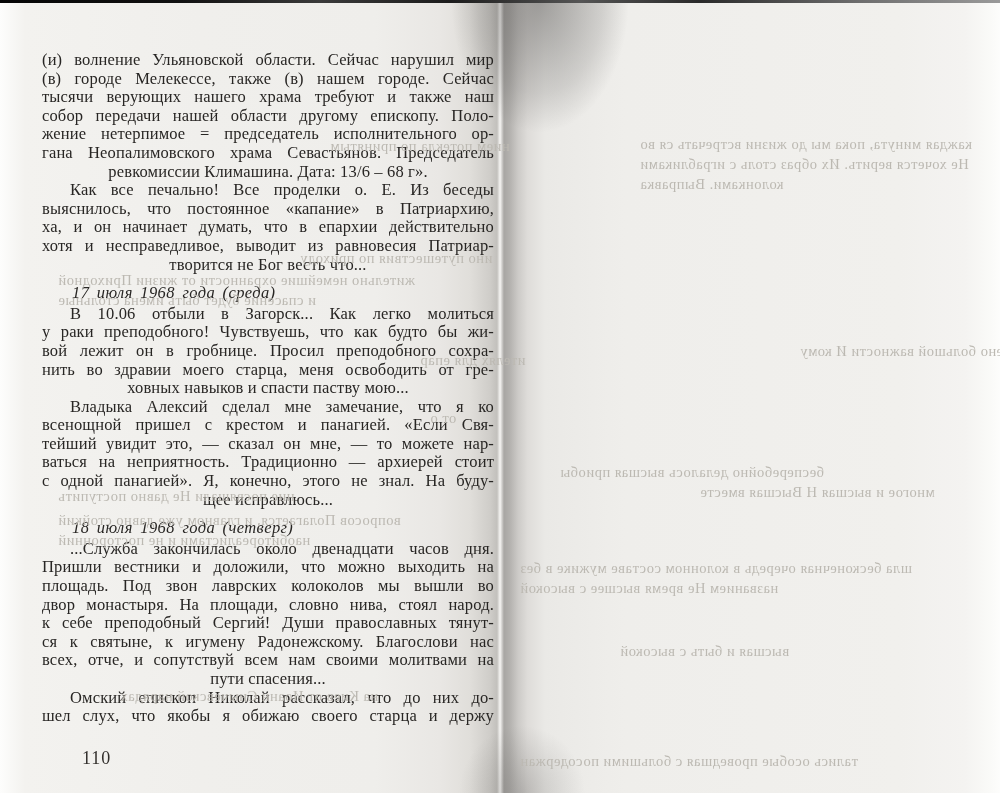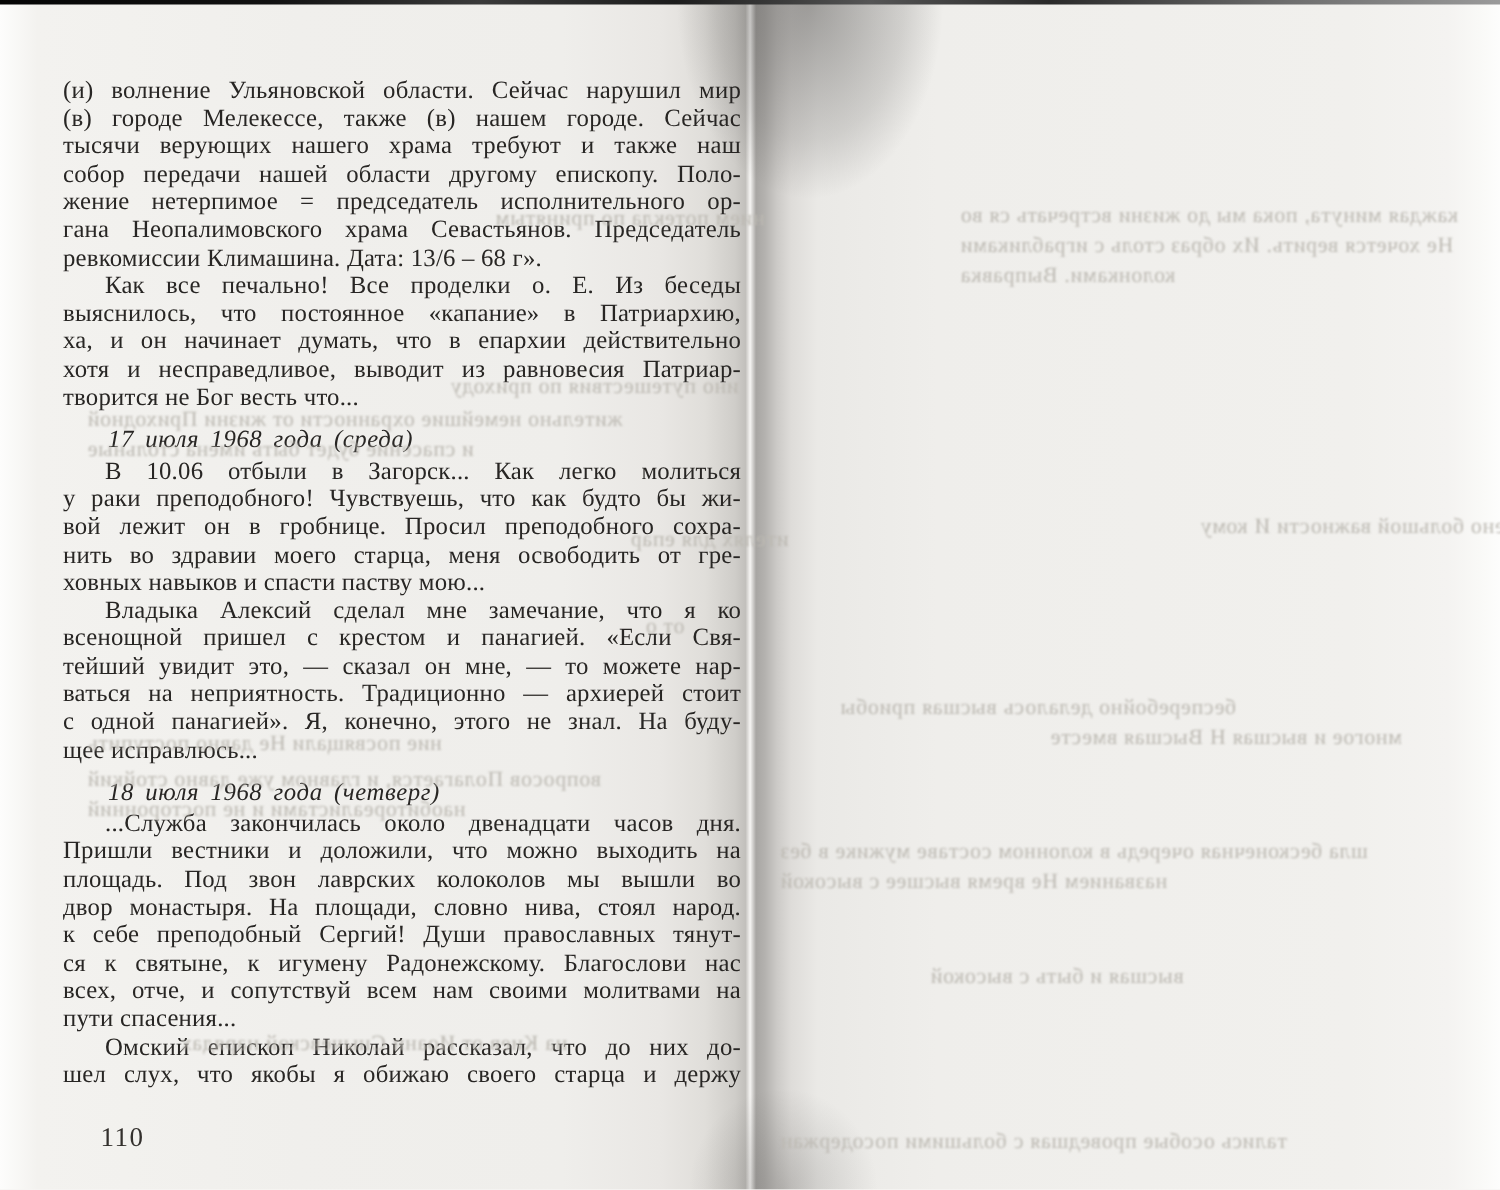--- a/index.html
+++ b/index.html
@@ -28,35 +28,35 @@
   }
   .top-edge{
     position:absolute;left:0;top:0;width:1000px;height:3px;
     background:linear-gradient(90deg,#050505 0%,#111 18%,#3a3a3a 32%,#1c1c1c 45%,#555 58%,#2a2a2a 70%,#6e6e6e 86%,#9a9a9a 100%);
   }
   .text-column{position:absolute;color:#282624;}
   .col-left{left:42px;top:51px;width:452px;}
   .line{
     height:18.6px;line-height:18.6px;font-size:16.5px;
     white-space:nowrap;letter-spacing:.15px;
-    text-align:left;
+    text-align:center;
   }
   .line.j{
     white-space:normal;text-align:justify;text-align-last:justify;
     word-spacing:.5px;
   }
   .line.ind{text-indent:28px;}
   .heading{
     height:18.6px;line-height:18.6px;font-size:16.5px;font-style:italic;
     margin-top:10px;margin-bottom:2px;text-indent:30px;letter-spacing:.4px;word-spacing:3px;
   }
   .page-number{
     position:absolute;font-size:18px;color:#33302d;letter-spacing:1px;
   }
-  .pn-left{left:67px;top:748px;}
+  .pn-left{left:82px;top:748px;}
   .ghost{
     position:absolute;font-size:14.5px;color:#bcb9b2;white-space:nowrap;
     transform:scaleX(-1);filter:blur(.7px);letter-spacing:.5px;pointer-events:none;
   }
 </style>
 </head>
 <body>
 
 <div class="scan">
   <div class="page page-left">

